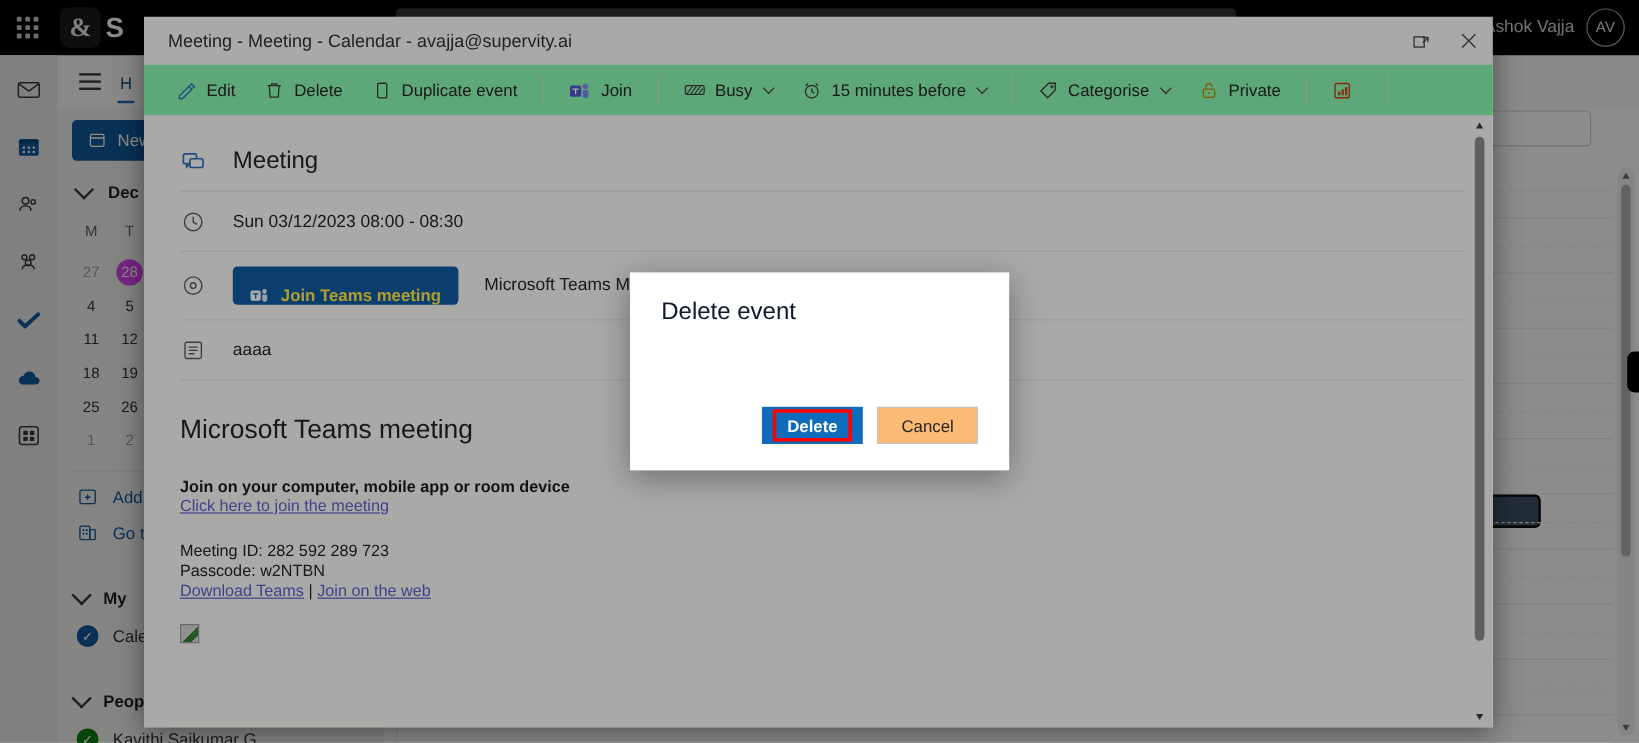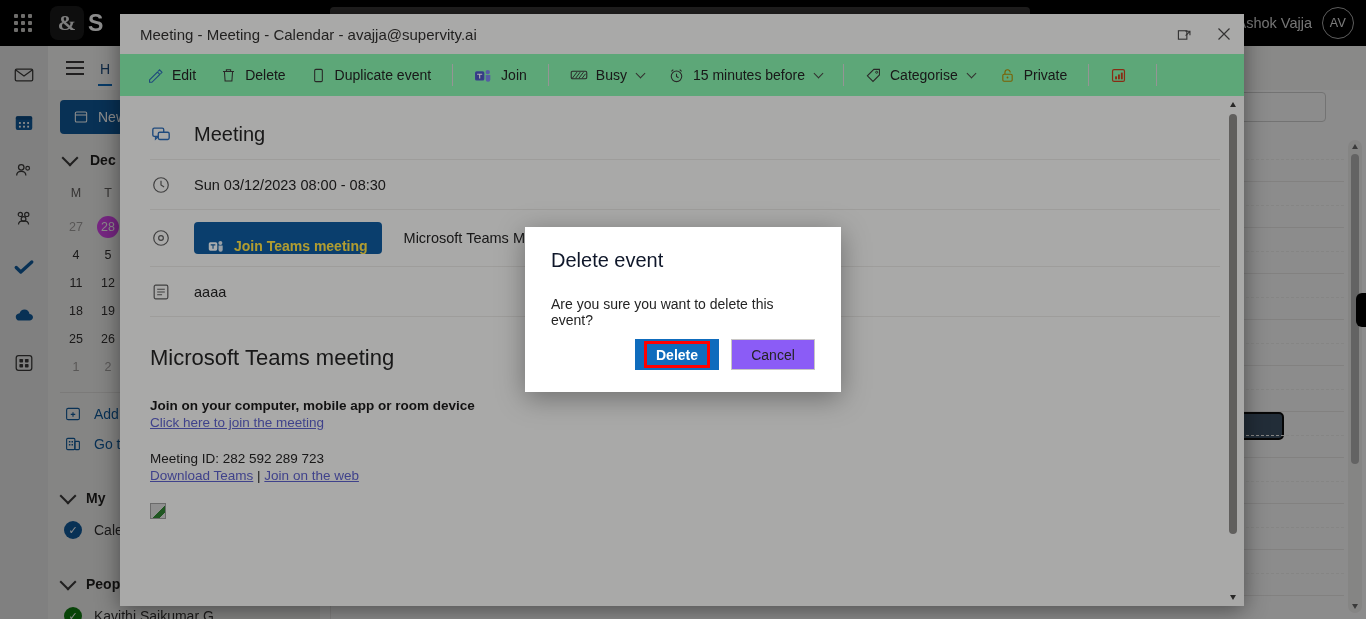--- a/index.html
+++ b/index.html
@@ -301,21 +301,21 @@
     cursor: pointer; position: relative;
     display: flex; align-items: center; justify-content: center;
     font-family: "Liberation Sans", sans-serif;
   }
   .btn-primary .hl {
     position: absolute; left: 9px; right: 9px; top: 2px; bottom: 2px;
     border: 3px solid #ff0000; pointer-events: none;
   }
   .btn-primary span { position: relative; z-index: 2; }
   .btn-secondary {
-    background: #8b5cf6; color: #242424; border: 1px solid #c8c6c4;
+    background: #fdba74; color: #242424; border: 1px solid #c8c6c4;
     height: 31px; min-width: 84px; font-size: 14px; cursor: pointer;
     font-family: "Liberation Sans", sans-serif;
   }
 </style>
 </head>
 <body>
 
 <div id="app-root">
 
   <div class="top-bar">
@@ -713,20 +713,21 @@
         </span>
         <span class="note-text">aaaa</span>
       </div>
 
       <div class="teams-block">
         <div class="teams-h">Microsoft Teams meeting</div>
         <div class="teams-sub">Join on your computer, mobile app or room device</div>
         <a class="teams-link">Click here to join the meeting</a>
         <div class="gap18"></div>
         <div class="teams-line">Meeting ID: 282 592 289 723</div>
+        <div class="teams-line">Passcode: w2NTBN</div>
         <div class="teams-line">
           <a class="teams-link">Download Teams</a><span style="color:#242424"> <span>|</span> </span><a class="teams-link">Join on the web</a>
         </div>
         <span class="broken-img"></span>
       </div>
     </div>
 
     <div class="popout-scroll">
       <span class="arr up"></span>
       <div class="track">
@@ -734,21 +735,20 @@
       </div>
       <span class="arr dn"></span>
     </div>
   </div>
 
   <div id="popout-dim"></div>
 </div>
 
 <div class="dialog" role="dialog">
   <div class="dlg-title">Delete event</div>
-  <div class="dlg-msg">Are you sure you want to delete this event?</div>
   <div class="dlg-actions">
     <button class="btn-primary">
       <span class="hl"></span>
       <span>Delete</span>
     </button>
     <button class="btn-secondary">Cancel</button>
   </div>
 </div>
 
 </body></html>

